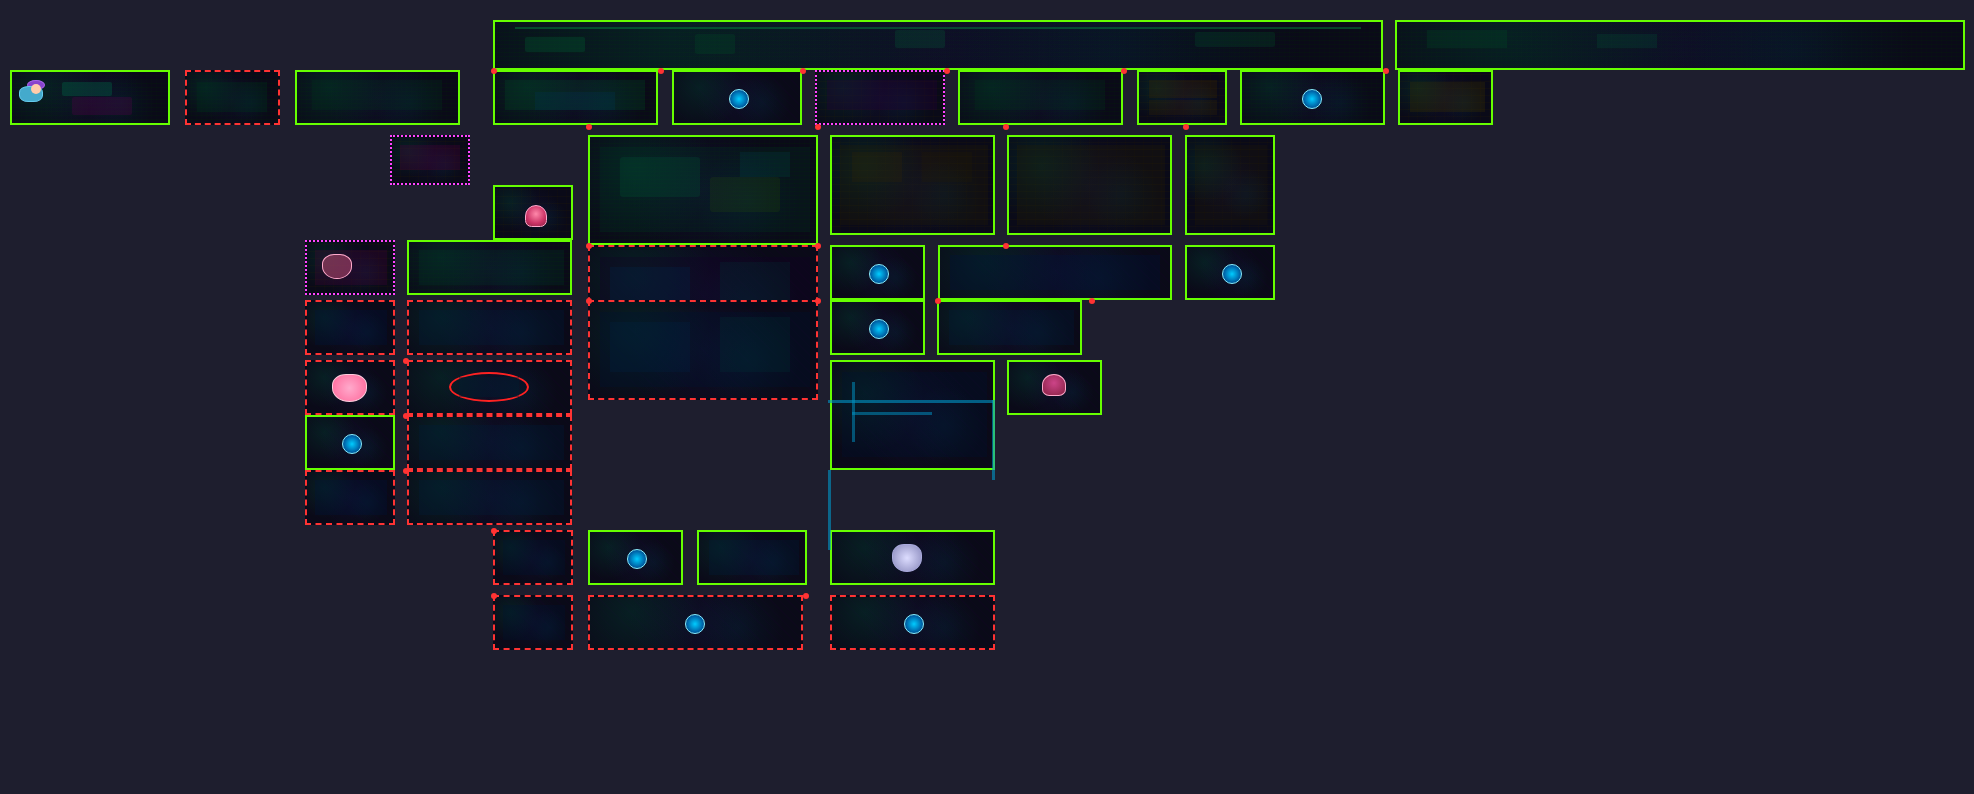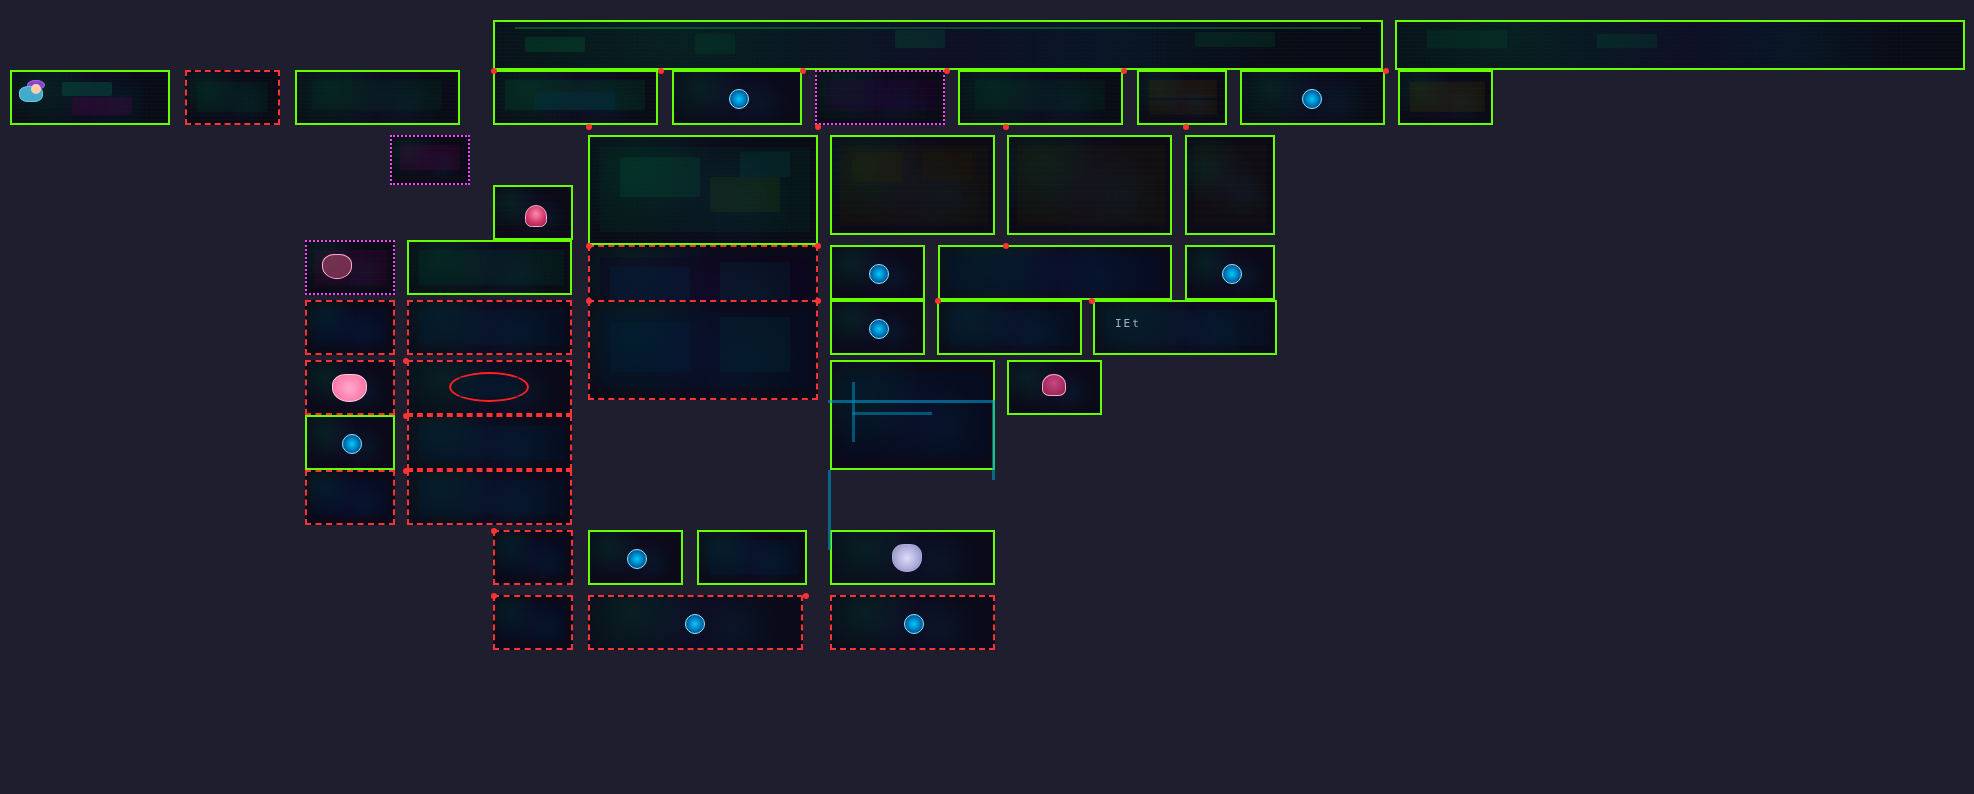--- a/index.html
+++ b/index.html
@@ -293,27 +293,20 @@
       <div class="sprite-gem" style="position:absolute;top:17px;left:37px;"></div>
     </div>
   </div>
 
   <div class="room bg-cave" style="left:937px; top:300px; width:145px; height:55px;">
     <div class="room-inner">
       <div style="position:absolute;top:8px;left:10px;width:125px;height:35px;background:rgba(0,30,60,0.3)"></div>
     </div>
   </div>
 
-  <div class="room bg-cave" style="left:1093px; top:300px; width:184px; height:55px;">
-    <div class="room-inner">
-      <div style="position:absolute;top:8px;left:10px;width:164px;height:35px;background:rgba(0,30,60,0.25)"></div>
-
-      <div style="position:absolute;top:15px;left:20px;font-size:11px;color:#aaaacc;font-family:monospace;letter-spacing:2px">IEt</div>
-    </div>
-  </div>
 
   <div class="room dashed bg-cave" style="left:305px; top:360px; width:90px; height:55px;">
     <div class="room-inner">
 
       <div style="position:absolute;top:12px;left:25px;width:35px;height:28px;background:radial-gradient(circle,#ffaacc,#ff6699);border-radius:40% 40% 50% 50%;border:1px solid #ffccdd"></div>
     </div>
   </div>
 
   <div class="room dashed bg-cave" style="left:407px; top:360px; width:165px; height:55px;">
     <div class="room-inner">

